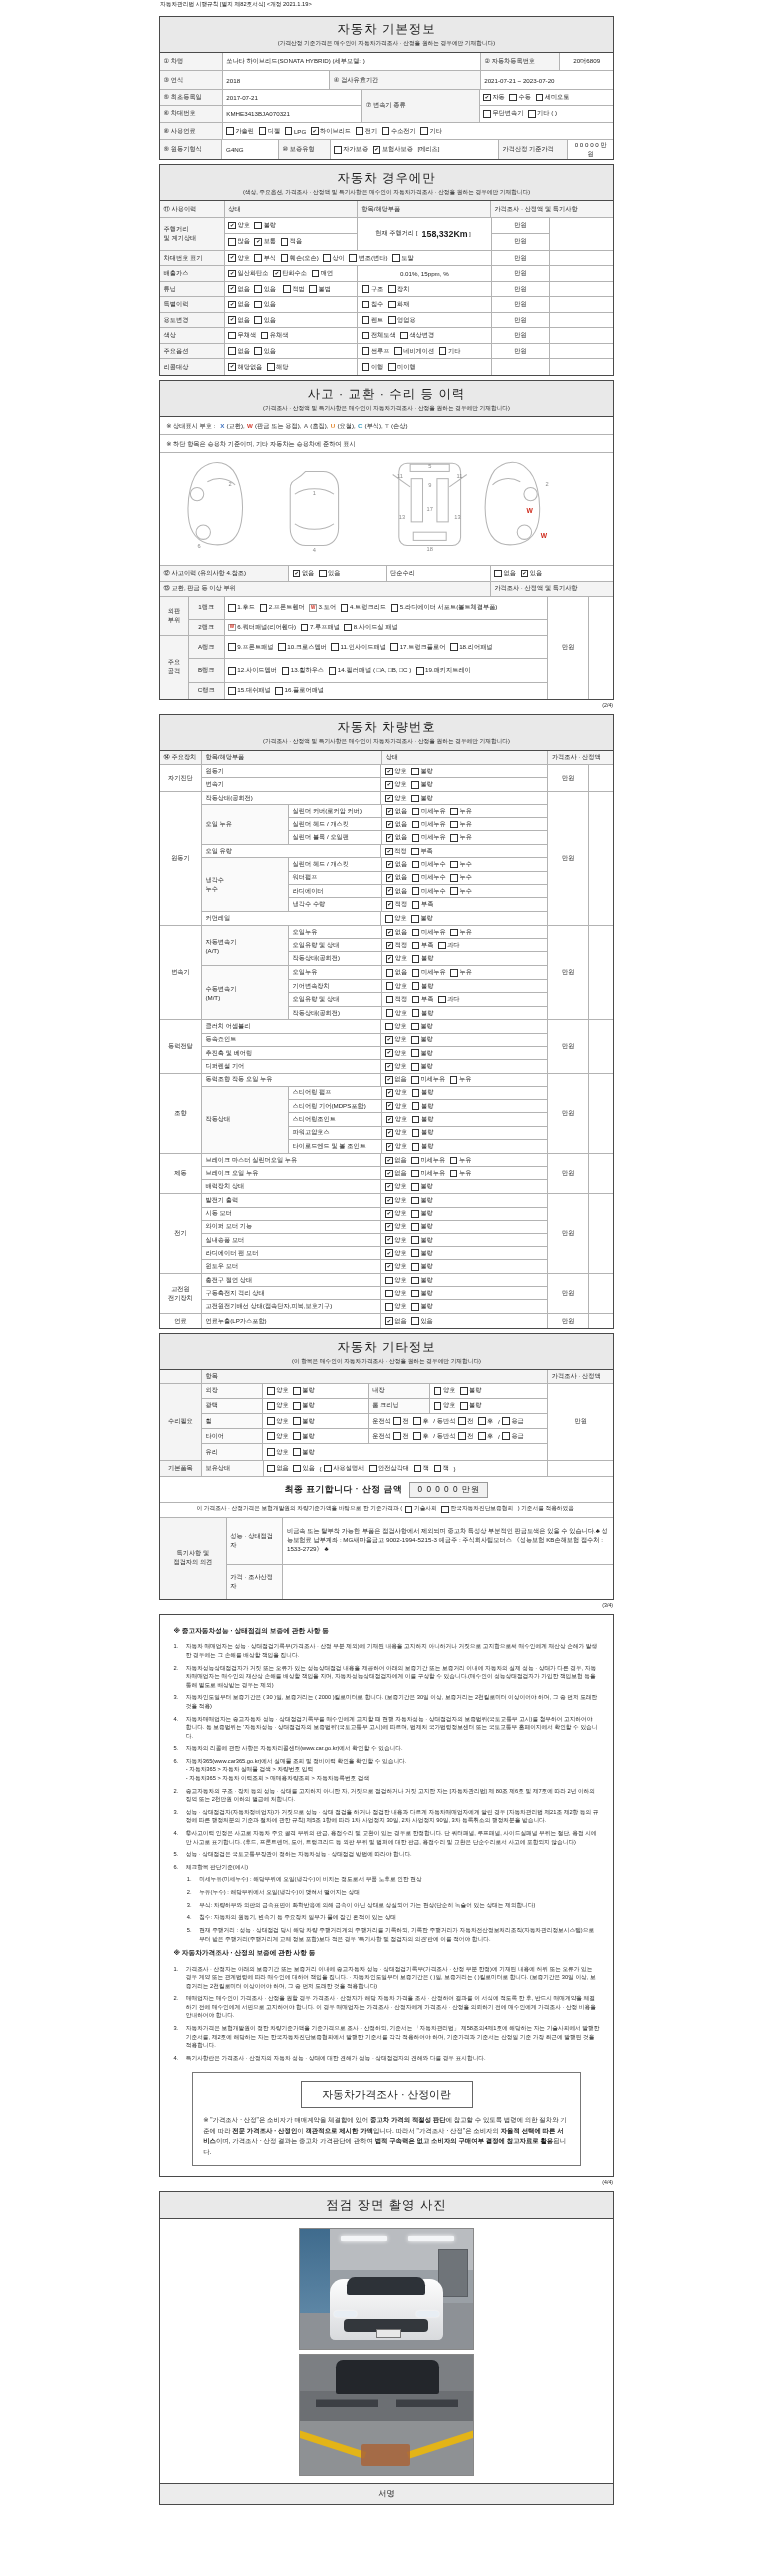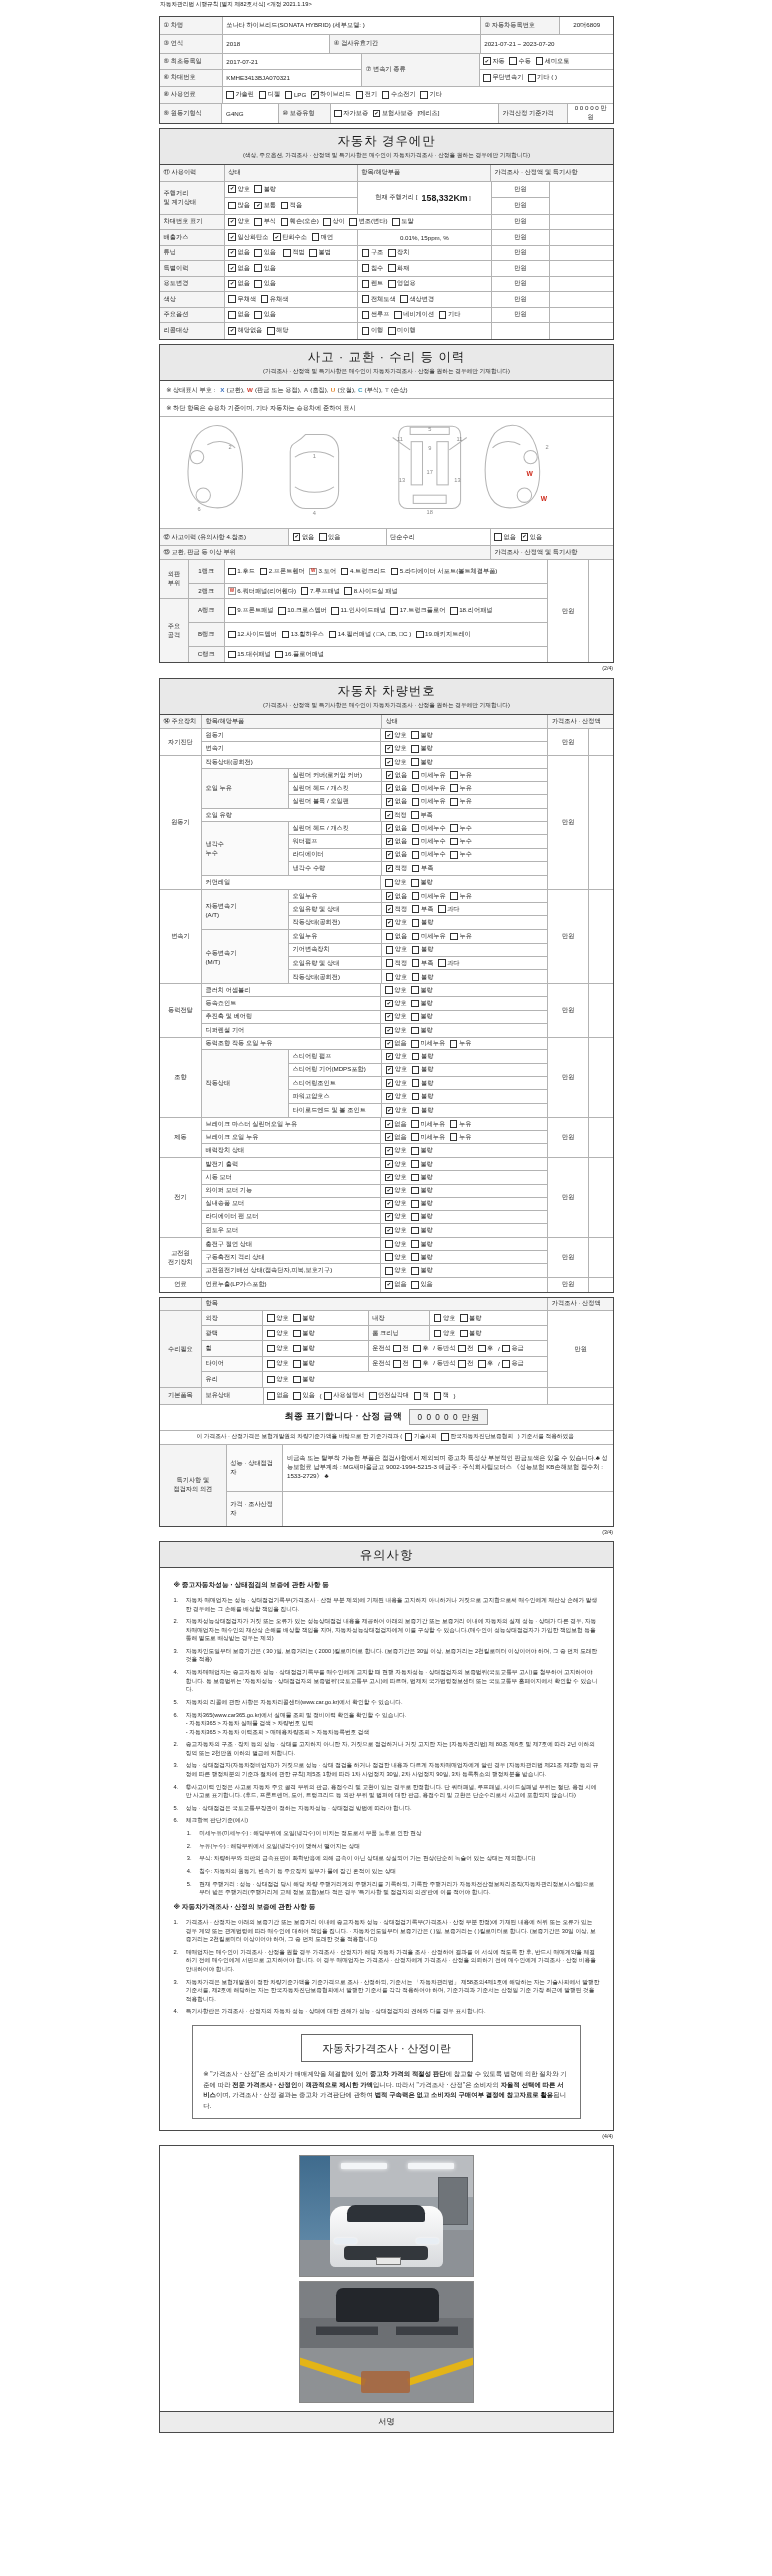--- a/index.html
+++ b/index.html
@@ -82,20 +82,24 @@
 </style>
 </head>
 <body>
 
 <div class="doc">
 
   <div class="topnote">자동차관리법 시행규칙 [별지 제82호서식] &lt;개정 2021.1.19&gt;</div>
 
 
   <div class="box">
+    <div class="band">
+      <div class="bt">자동차 기본정보</div>
+      <div class="bs">(가격산정 기준가격은 매수인이 자동차가격조사 · 산정을 원하는 경우에만 기재합니다)</div>
+    </div>
     <div class="tbl" id="t-basic">
         <div class="trow" style="height: 18.5px;">
           <div class="cell lab" style="width: 63px;">① 차명</div>
           <div class="cell" style="width: 260px;">쏘나타 하이브리드(SONATA HYBRID) (세부모델: )</div>
           <div class="cell lab" style="width: 80px;">② 자동차등록번호</div>
           <div class="cell ctr" style="width: 53px;">20더6809</div>
         </div>
         <div class="trow" style="height: 18.5px;">
           <div class="cell lab" style="width: 63px;">③ 연식</div>
           <div class="cell" style="width: 108px;">2018</div>
@@ -339,20 +343,24 @@
         <div class="trow" style="height: 13.4px;">
           <div class="cell ctr" style="width: 42px;">연료</div>
           <div class="cell stack" style="width: 348px;"><div class="trow" style="height: 13.4px;"><div class="cell" style="width: 181px;">연료누출(LP가스포함)</div><div class="cell" style="width: 167px;"><span class="kwrap"><span class="ckitem"><span class="bx ck"></span><span class="klab">없음</span></span><span class="ckitem"><span class="bx"></span><span class="klab">있음</span></span></span></div></div></div>
           <div class="cell ctr" style="width: 41px;">만원</div>
           <div class="cell" style="width: 24px;"></div>
         </div>
       </div>
   </div>
 
   <div class="box">
+    <div class="band">
+      <div class="bt">자동차 기타정보</div>
+      <div class="bs">(이 항목은 매수인이 자동차가격조사 · 산정을 원하는 경우에만 기재합니다)</div>
+    </div>
     <div class="tbl" id="t-other" style="border-bottom:0.5px solid #b3b3b3">
         <div class="trow" style="height: 13.4px;">
           <div class="cell lab" style="width: 42px;"></div>
           <div class="cell lab" style="width: 348px;">항목</div>
           <div class="cell lab" style="width: 65px;">가격조사 · 산정액</div>
         </div>
         <div class="trow" style="height: 77px;">
           <div class="cell lab ctr" style="width: 42px;">수리필요</div>
           <div class="cell stack" style="width: 348px;"><div class="trow" style="height: 15.5px;"><div class="cell lab2" style="width: 62px;">외장</div><div class="cell" style="width: 106px;"><span class="kwrap"><span class="ckitem"><span class="bx"></span><span class="klab">양호</span></span><span class="ckitem"><span class="bx"></span><span class="klab">불량</span></span></span></div><div class="cell lab2" style="width: 62px;">내장</div><div class="cell" style="width: 118px;"><span class="kwrap"><span class="ckitem"><span class="bx"></span><span class="klab">양호</span></span><span class="ckitem"><span class="bx"></span><span class="klab">불량</span></span></span></div></div><div class="trow" style="height: 15.5px;"><div class="cell lab2" style="width: 62px;">광택</div><div class="cell" style="width: 106px;"><span class="kwrap"><span class="ckitem"><span class="bx"></span><span class="klab">양호</span></span><span class="ckitem"><span class="bx"></span><span class="klab">불량</span></span></span></div><div class="cell lab2" style="width: 62px;">룸 크리닝</div><div class="cell" style="width: 118px;"><span class="kwrap"><span class="ckitem"><span class="bx"></span><span class="klab">양호</span></span><span class="ckitem"><span class="bx"></span><span class="klab">불량</span></span></span></div></div><div class="trow" style="height: 15.5px;"><div class="cell lab2" style="width: 62px;">휠</div><div class="cell" style="width: 106px;"><span class="kwrap"><span class="ckitem"><span class="bx"></span><span class="klab">양호</span></span><span class="ckitem"><span class="bx"></span><span class="klab">불량</span></span></span></div><div class="cell" style="width: 180px;"><span class="kwrap"><span class="ktxt">운전석</span><span class="ckitem"><span class="bx"></span><span class="klab">전</span></span><span class="ckitem"><span class="bx"></span><span class="klab">후</span></span><span class="ktxt">/ 동반석</span><span class="ckitem"><span class="bx"></span><span class="klab">전</span></span><span class="ckitem"><span class="bx"></span><span class="klab">후</span></span><span class="ktxt">/</span><span class="ckitem"><span class="bx"></span><span class="klab">응급</span></span></span></div></div><div class="trow" style="height: 15.5px;"><div class="cell lab2" style="width: 62px;">타이어</div><div class="cell" style="width: 106px;"><span class="kwrap"><span class="ckitem"><span class="bx"></span><span class="klab">양호</span></span><span class="ckitem"><span class="bx"></span><span class="klab">불량</span></span></span></div><div class="cell" style="width: 180px;"><span class="kwrap"><span class="ktxt">운전석</span><span class="ckitem"><span class="bx"></span><span class="klab">전</span></span><span class="ckitem"><span class="bx"></span><span class="klab">후</span></span><span class="ktxt">/ 동반석</span><span class="ckitem"><span class="bx"></span><span class="klab">전</span></span><span class="ckitem"><span class="bx"></span><span class="klab">후</span></span><span class="ktxt">/</span><span class="ckitem"><span class="bx"></span><span class="klab">응급</span></span></span></div></div><div class="trow" style="height: 15.5px;"><div class="cell lab2" style="width: 62px;">유리</div><div class="cell" style="width: 286px;"><span class="kwrap"><span class="ckitem"><span class="bx"></span><span class="klab">양호</span></span><span class="ckitem"><span class="bx"></span><span class="klab">불량</span></span></span></div></div></div>
           <div class="cell ctr" style="width: 65px;">만원</div>
@@ -387,23 +395,20 @@
           <div class="cell stack" style="width: 388px;"><div class="trow" style="height: 47px;"><div class="cell lab2" style="width: 57px;">성능 · 상태점검
 자</div><div class="cell" style="width: 332px;">비금속 또는 탈부착 가능한 부품은 점검사항에서 제외되며 중고차 특성상 부분적인 판금도색은 있을 수 있습니다.♣ 성능보험료 납부계좌 : MG새마을금고 9002-1994-5215-3 예금주 : 주식회사팀모터스 《성능보험 KB손해보험 접수처 : 1533-2729》 ♣</div></div><div class="trow" style="height: 34px;"><div class="cell lab2" style="width: 57px;">가격 · 조사산정
 자</div><div class="cell" style="width: 332px;"></div></div></div>
         </div>
       </div>
   </div>
 
   <div class="marker">(3/4)</div>
 
   <div class="box">
-    <div class="band">
-      <div class="bt">유의사항</div>
-    </div>
     <div class="nbody" id="noticebody">
         <div class="ntitle">※ 중고자동차성능 · 상태점검의 보증에 관한 사항 등</div>
         <div class="nitem">
           <span class="nnum">1.</span>
           <span class="ntext">자동차 매매업자는 성능 · 상태점검기록부(가격조사 · 산정 부분 제외)에 기재된 내용을 고지하지 아니하거나 거짓으로 고지함으로써 매수인에게 재산상 손해가 발생한 경우에는 그 손해를 배상할 책임을 집니다.</span>
         </div>
         <div class="nitem">
           <span class="nnum">2.</span>
           <span class="ntext">자동차성능상태점검자가 거짓 또는 오류가 있는 성능상태점검 내용을 제공하여 아래의 보증기간 또는 보증거리 이내에 자동차의 실제 성능 · 상태가 다른 경우, 자동차매매업자는 매수인의 재산상 손해를 배상할 책임을 지며, 자동차성능상태점검자에게 이를 구상할 수 있습니다.(매수인이 성능상태점검자가 가입한 책임보험 등을 통해 별도로 배상받는 경우는 제외)</span>
         </div>
@@ -487,20 +492,23 @@
         <div class="whatbox">
           <div class="wtitle">자동차가격조사 · 산정이란</div>
           <div class="wtext"><span>※ "가격조사 · 산정"은 소비자가 매매계약을 체결함에 있어 </span><b>중고차 가격의 적절성 판단</b><span>에 참고할 수 있도록 법령에 의한 절차와 기준에 따라 </span><b>전문 가격조사 · 산정인</b><span>이 </span><b>객관적으로 제시한 가액</b><span>입니다. 따라서 "가격조사 · 산정"은 소비자의 </span><b>자율적 선택에 따른 서비스</b><span>이며, 가격조사 · 산정 결과는 중고차 가격판단에 관하여 </span><b>법적 구속력은 없고 소비자의 구매여부 결정에 참고자료로 활용</b><span>됩니다.</span></div>
         </div>
       </div>
   </div>
 
   <div class="marker">(4/4)</div>
 
   <div class="box">
+    <div class="band">
+      <div class="bt">점검 장면 촬영 사진</div>
+    </div>
     <div class="photoarea">
       <div class="photo p1">
         <div class="wallL"></div>
         <div class="light" style="left:41px"></div>
         <div class="light" style="left:108px"></div>
         <div class="door"></div>
         <div class="car"></div>
         <div class="wind"></div>
         <div class="grille"></div>
         <div class="hl" style="left:34px"></div>

